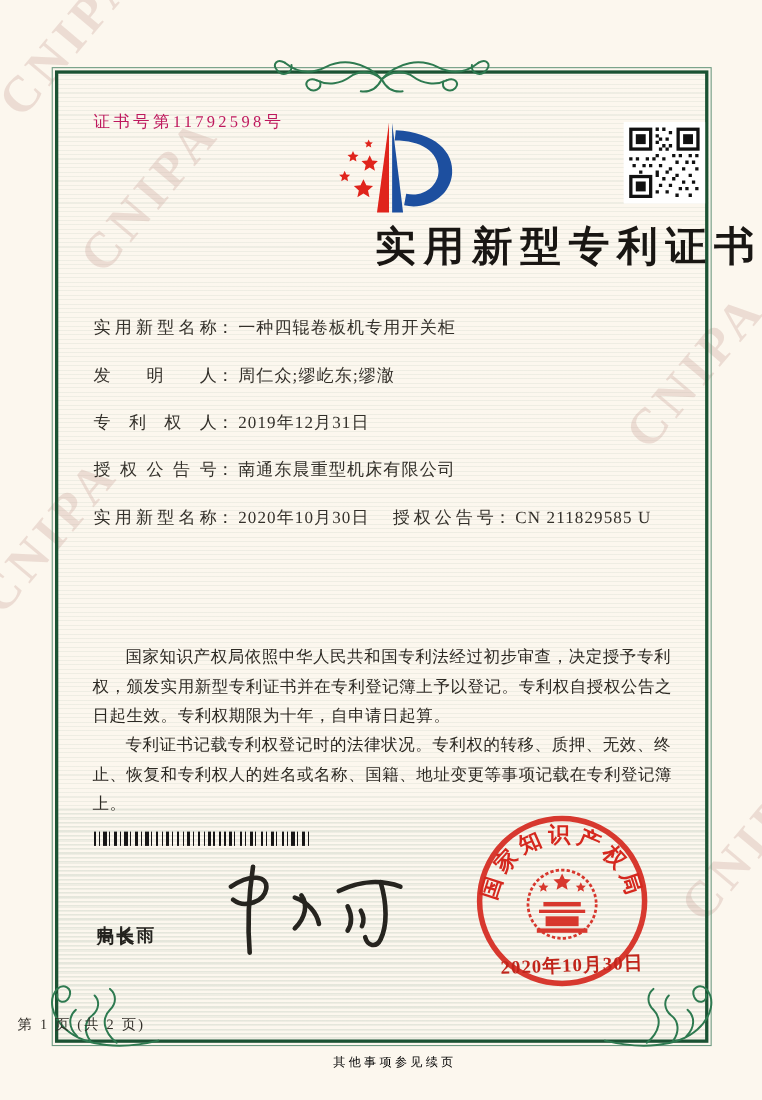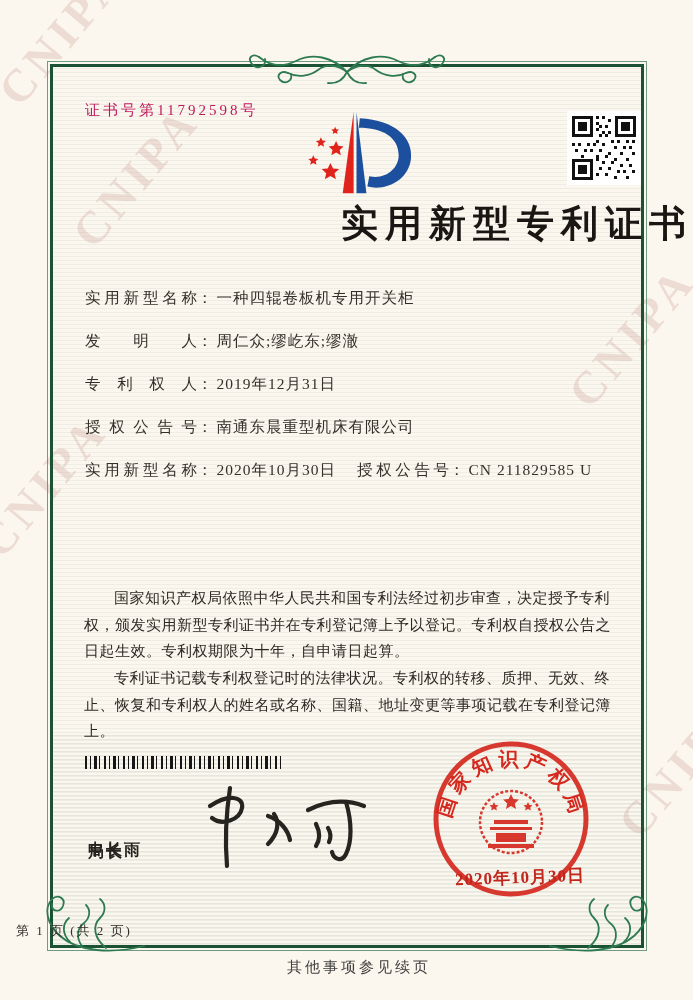--- a/index.html
+++ b/index.html
@@ -75,21 +75,21 @@
     position:absolute; left:428px; top:866px; width:184px; text-align:center;
     color:#c1251b; font-size:17px; font-weight:bold; letter-spacing:1px;
     transform:rotate(-2deg);
   }
   .page-no {
     position:absolute; left:16px; top:922px; width:100%; text-align:left;
     font-size:13px; letter-spacing:2px; color:#33302a;
   }
   .cont-note {
     position:absolute; left:0; top:958px; width:100%; text-align:center;
-    font-size:15px; letter-spacing:3px; color:#404040;padding-left:25px;
+    font-size:11px; letter-spacing:3px; color:#000000;padding-left:25px;
   }
   .ornament { position:absolute; line-height:0; }
 </style>
 </head>
 <body>
 
 <div class="page">
 
   <div class="guilloche"></div>
   <div class="guilloche-strong"></div>

